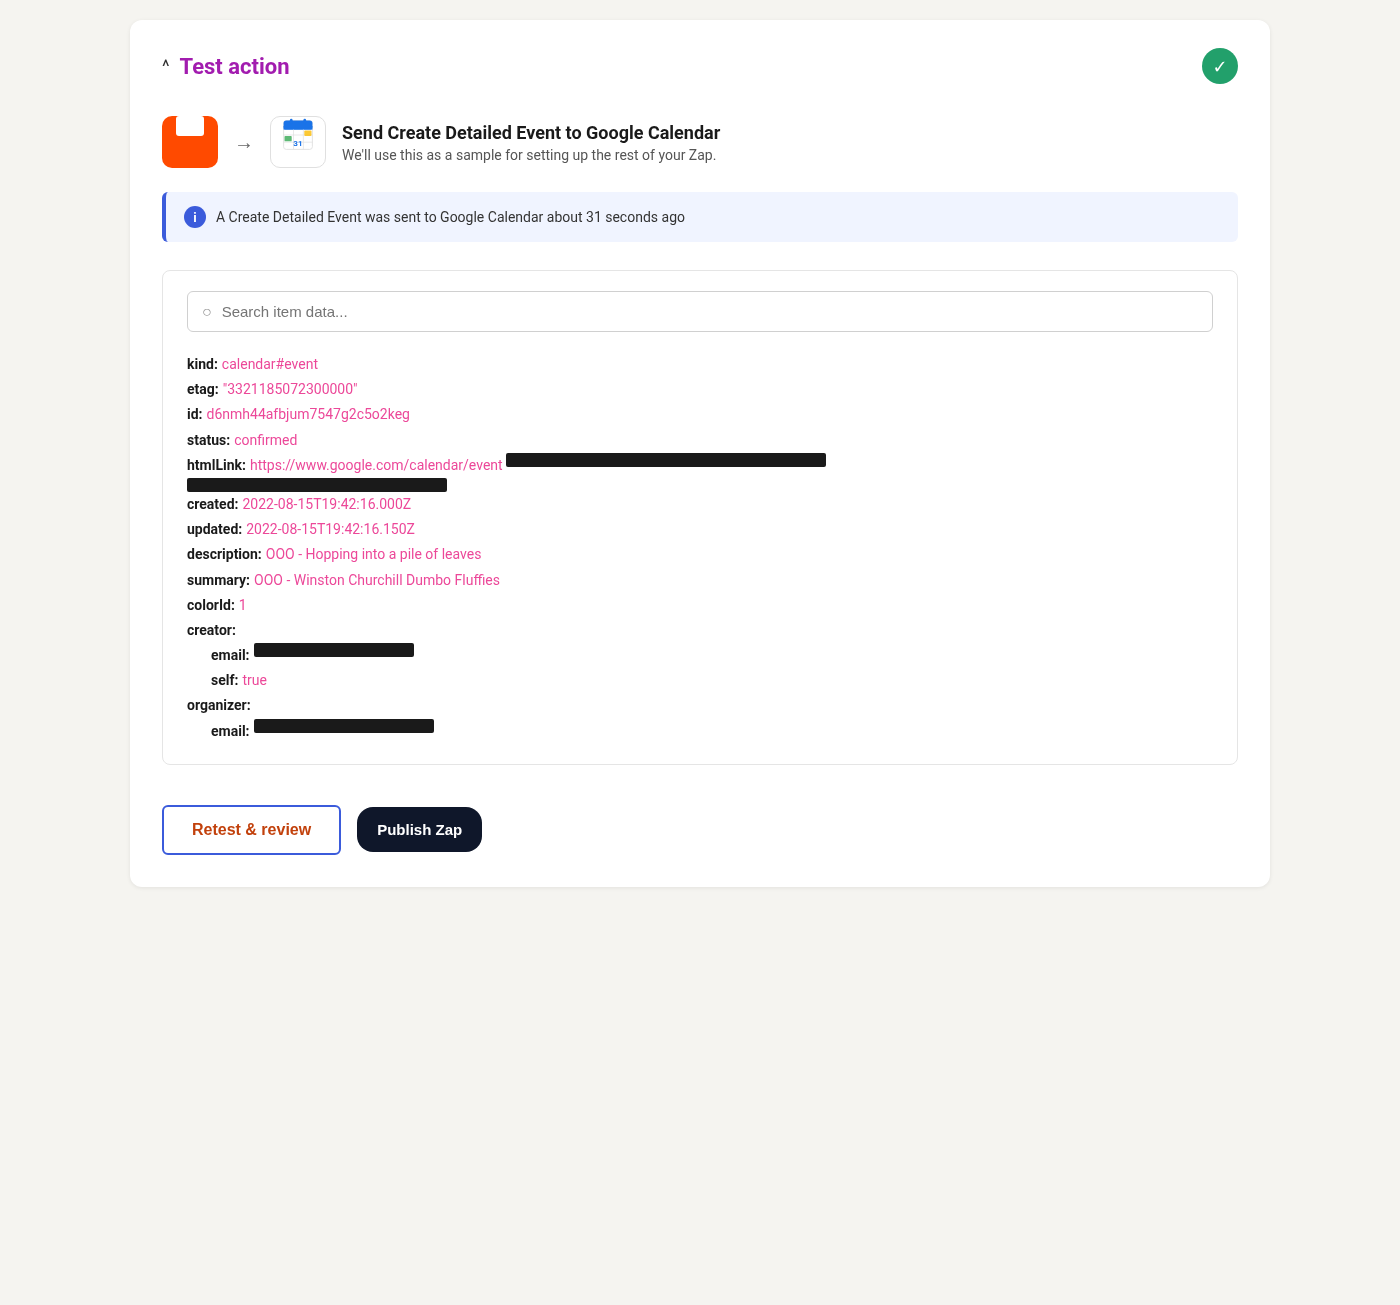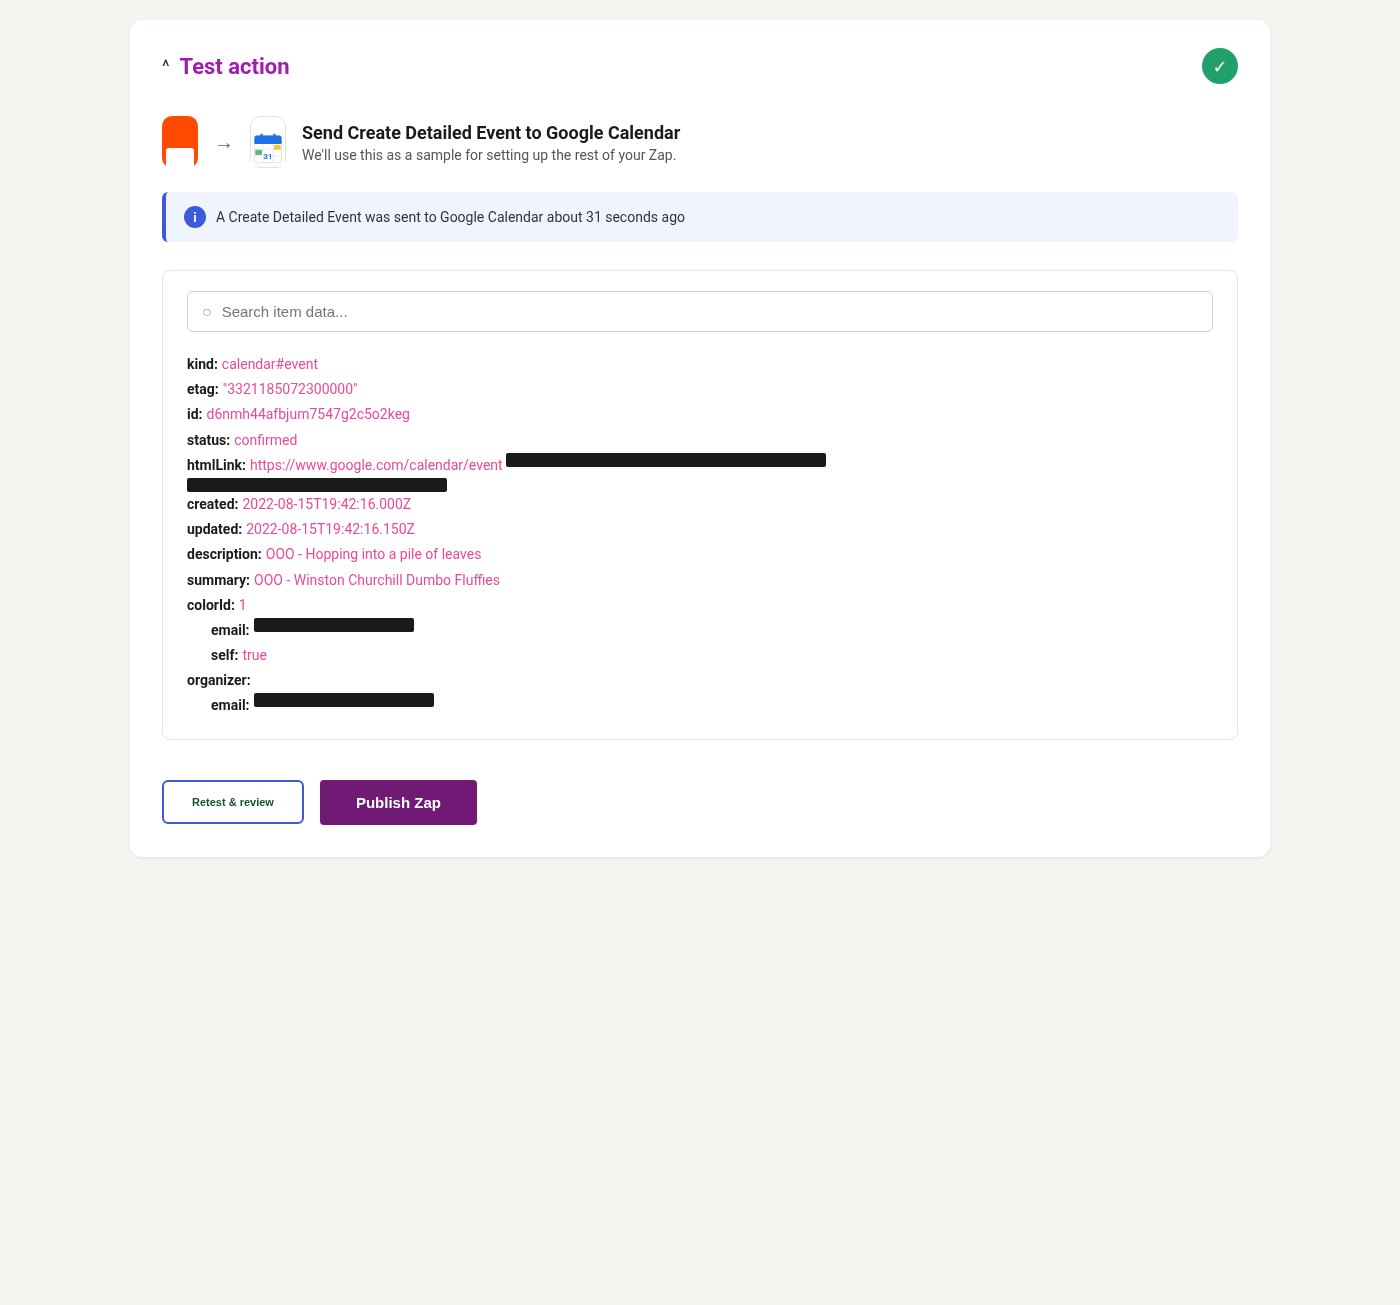--- a/index.html
+++ b/index.html
@@ -51,25 +51,25 @@
       color: white;
       font-size: 18px;
     }
     .app-row {
       display: flex;
       align-items: center;
       gap: 16px;
       margin-bottom: 24px;
     }
     .app-icon {
-      width: 36px;
+      width: 56px;
       height: 52px;
       border-radius: 10px;
       display: flex;
-      align-items: flex-end;
+      align-items: flex-start;
       justify-content: center;
     }
     .app-icon-source {
       background: #ff4a00;
     }
     .app-icon-source::before {
       content: '';
       display: block;
       width: 28px;
       height: 20px;
@@ -178,34 +178,34 @@
     .actions {
       display: flex;
       gap: 16px;
       align-items: center;
       padding-top: 12px;
     }
     .btn-retest {
       padding: 14px 28px;
       border: 2px solid #3b5bdb;
       background: white;
-      color: #14532d;
-      font-size: 11px;
+      color: #c2410c;
+      font-size: 16px;
       font-weight: 600;
       border-radius: 6px;
       cursor: pointer;
     }
     .btn-publish {
-      padding: 14px 36px;
+      padding: 14px 20px;
       border: none;
-      background: #701a75;
+      background: #0f172a;
       color: white;
       font-size: 15px;
       font-weight: 600;
-      border-radius: 4px;
+      border-radius: 16px;
       cursor: pointer;
     }
     .redacted-block {
       display: inline-block;
       background: #1a1a1a;
       height: 14px;
       border-radius: 2px;
       vertical-align: middle;
     }
   </style>
@@ -316,20 +316,23 @@
       <div class="data-row">
         <span class="data-key">summary:</span>
         <span class="data-val">OOO - Winston Churchill Dumbo Fluffies</span>
       </div>
 
       <div class="data-row">
         <span class="data-key">colorId:</span>
         <span class="data-val">1</span>
       </div>
 
+      <div class="data-row">
+        <span class="data-key">creator:</span>
+      </div>
       <div class="nested-section">
         <div class="data-row">
           <span class="data-key">email:</span>
           <span class="redacted-block" style="width:160px;"></span>
         </div>
         <div class="data-row">
           <span class="data-key">self:</span>
           <span class="data-val">true</span>
         </div>
       </div>

